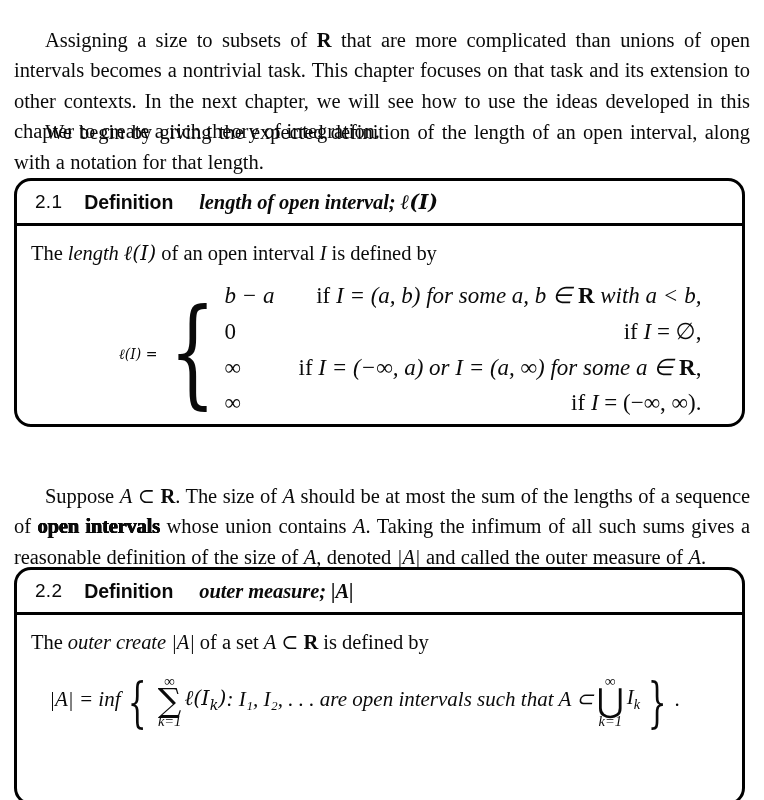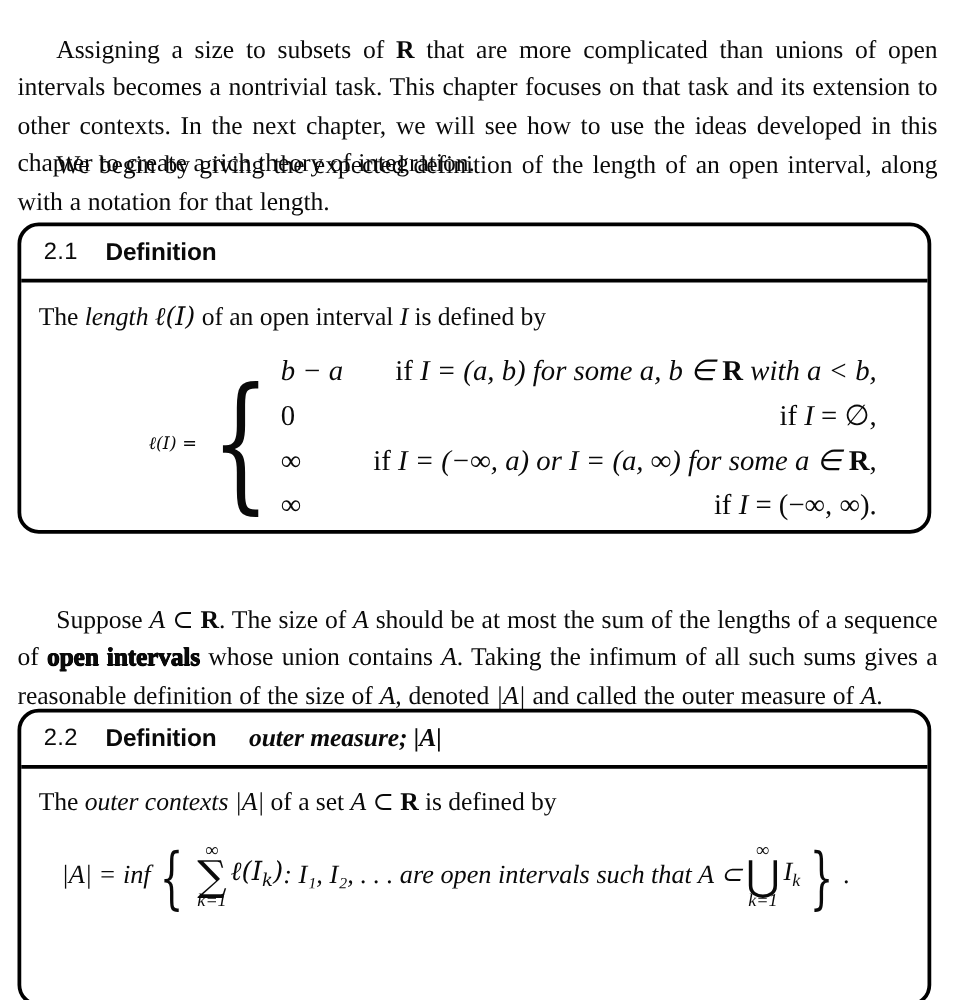--- a/index.html
+++ b/index.html
@@ -192,20 +192,21 @@
 <div class="page">
 
   <p class="para" id="para-intro"><span class="ind"></span><span>Assigning a size to subsets of </span><span class="mr">R</span><span> that are more complicated than unions of open intervals becomes a nontrivial task. This chapter focuses on that task and its extension to other contexts. In the next chapter, we will see how to use the ideas developed in this chapter to create a rich theory of integration.</span></p>
 
   <p class="para" id="para-begin"><span class="ind"></span><span>We begin by giving the expected definition of the length of an open interval, along with a notation for that length.</span></p>
 
   <section class="defbox" id="def-box-1">
     <div class="def-header">
       <span class="def-num">2.1</span>
       <span class="def-word">Definition</span>
+      <span class="def-title"><span>length of open interval; </span><span class="ell">ℓ(I)</span></span>
     </div>
     <div class="def-body">
       <div class="def-line"><span>The </span><span class="it">length </span><span class="ell">ℓ(I)</span><span> of an open interval </span><span class="mi">I</span><span> is defined by</span></div>
 
       <div class="display-piecewise">
         <span class="pw-lhs ell">ℓ(I) =</span>
         <span class="pw-brace">{</span>
         <span class="pw-rows">
           <span class="pw-row">
             <span class="pw-val mi">b − a</span>
@@ -230,21 +231,21 @@
 
   <p class="para" id="para-suppose"><span class="ind"></span><span>Suppose </span><span class="mi">A</span><span> ⊂ </span><span class="mr">R</span><span>. The size of </span><span class="mi">A</span><span> should be at most the sum of the lengths of a sequence of </span><span class="smudge">open intervals</span><span> whose union contains </span><span class="mi">A</span><span>. Taking the infimum of all such sums gives a reasonable definition of the size of </span><span class="mi">A</span><span>, denoted </span><span class="mi">|A|</span><span> and called the outer measure of </span><span class="mi">A</span><span>.</span></p>
 
   <section class="defbox" id="def-box-2">
     <div class="def-header">
       <span class="def-num">2.2</span>
       <span class="def-word">Definition</span>
       <span class="def-title"><span>outer measure; </span><span class="mi">|A|</span></span>
     </div>
     <div class="def-body">
-      <div class="def-line"><span>The </span><span class="it">outer contexts </span><span class="mi">|A|</span><span> of a set </span><span class="mi">A</span><span> ⊂ </span><span class="mr">R</span><span> is defined by</span></div>
+      <div class="def-line"><span>The </span><span class="it">outer create </span><span class="mi">|A|</span><span> of a set </span><span class="mi">A</span><span> ⊂ </span><span class="mr">R</span><span> is defined by</span></div>
 
       <div class="display-outer">
         <span class="mi">|A| = inf</span>
         <span class="bigbrace">{</span>
         <span class="bigop">
           <span class="lim-top">∞</span>
           <span class="op-glyph">∑</span>
           <span class="lim-bot">k=1</span>
         </span>
         <span class="ell"><span>ℓ(I</span><sub class="k">k</sub><span>)</span></span>

